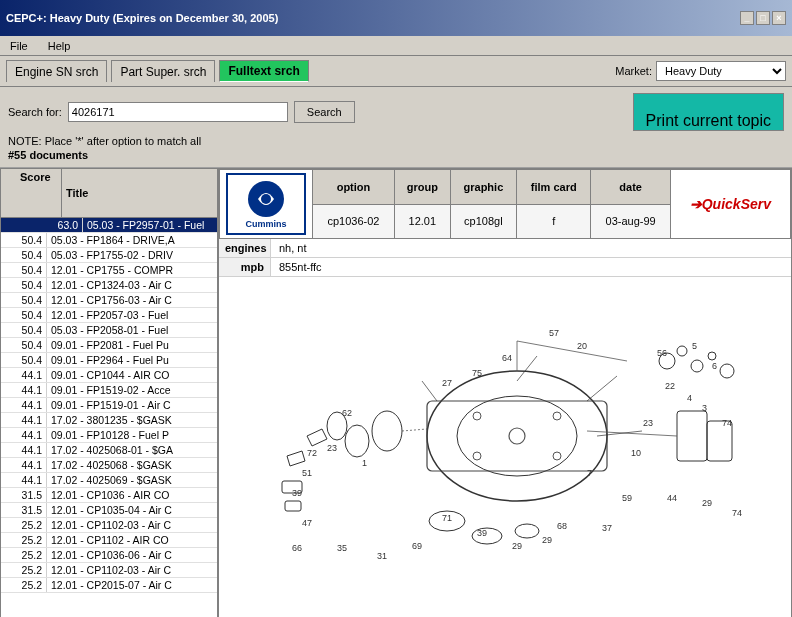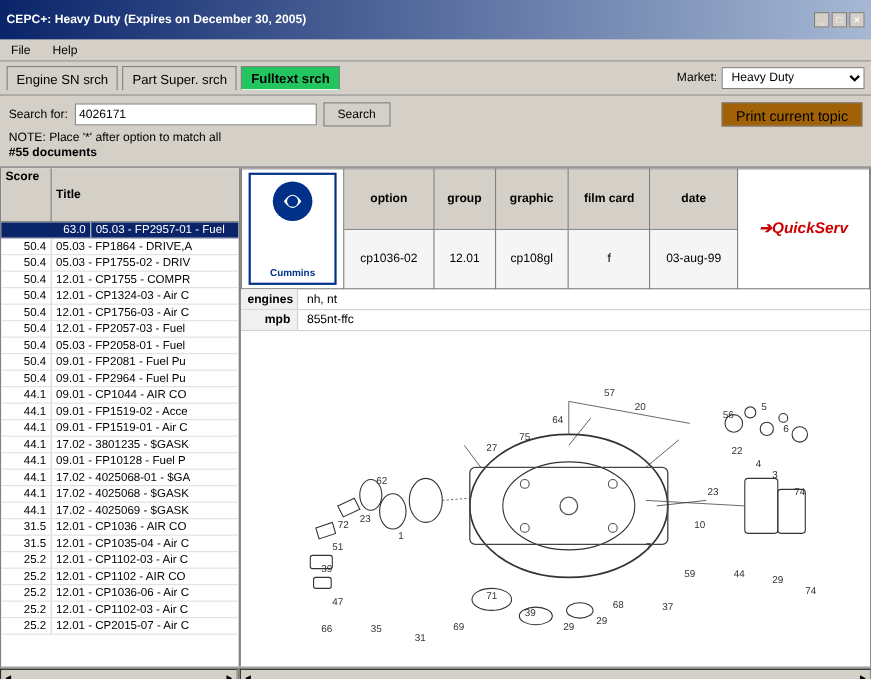--- a/index.html
+++ b/index.html
@@ -93,23 +93,23 @@
     }
     .search-btn {
       padding: 2px 12px;
       font-size: 11px;
       background: #d4d0c8;
       border: 1px solid #808080;
       cursor: pointer;
       height: 22px;
     }
     .print-btn {
-      padding: 4px 12px;
-      font-size: 13px;
-      background: #a16207;
+      padding: 18px 12px;
+      font-size: 16px;
+      background: #14b8a6;
       border: 1px solid #808080;
       cursor: pointer;
       height: 22px;
       margin-left: auto;
     }
     .note-text { font-size: 11px; margin-bottom: 2px; }
     .doc-count { font-size: 11px; font-weight: bold; }
 
     
     .main-content {
@@ -133,20 +133,21 @@
       display: flex;
       background: #d4d0c8;
       border-bottom: 1px solid #808080;
       font-weight: bold;
       font-size: 11px;
     }
     .results-header .col-score {
       width: 46px;
       padding: 2px 4px;
       border-right: 1px solid #808080;
+      margin-left: 15px;
     }
     .results-header .col-title {
       flex: 1;
       padding: 18px 4px;
     }
     .results-body {
       overflow-y: auto;
       flex: 1;
     }
     .result-row {
@@ -198,21 +199,20 @@
       padding: 4px;
       vertical-align: middle;
     }
     .cummins-logo {
       display: flex;
       flex-direction: column;
       align-items: center;
       border: 2px solid #003087;
       padding: 4px;
       width: 80px;
-      gap: 40px;
     }
     .cummins-icon {
       width: 40px;
       height: 40px;
     }
     .cummins-text {
       font-size: 9px;
       color: #003087;
       font-weight: bold;
     }

